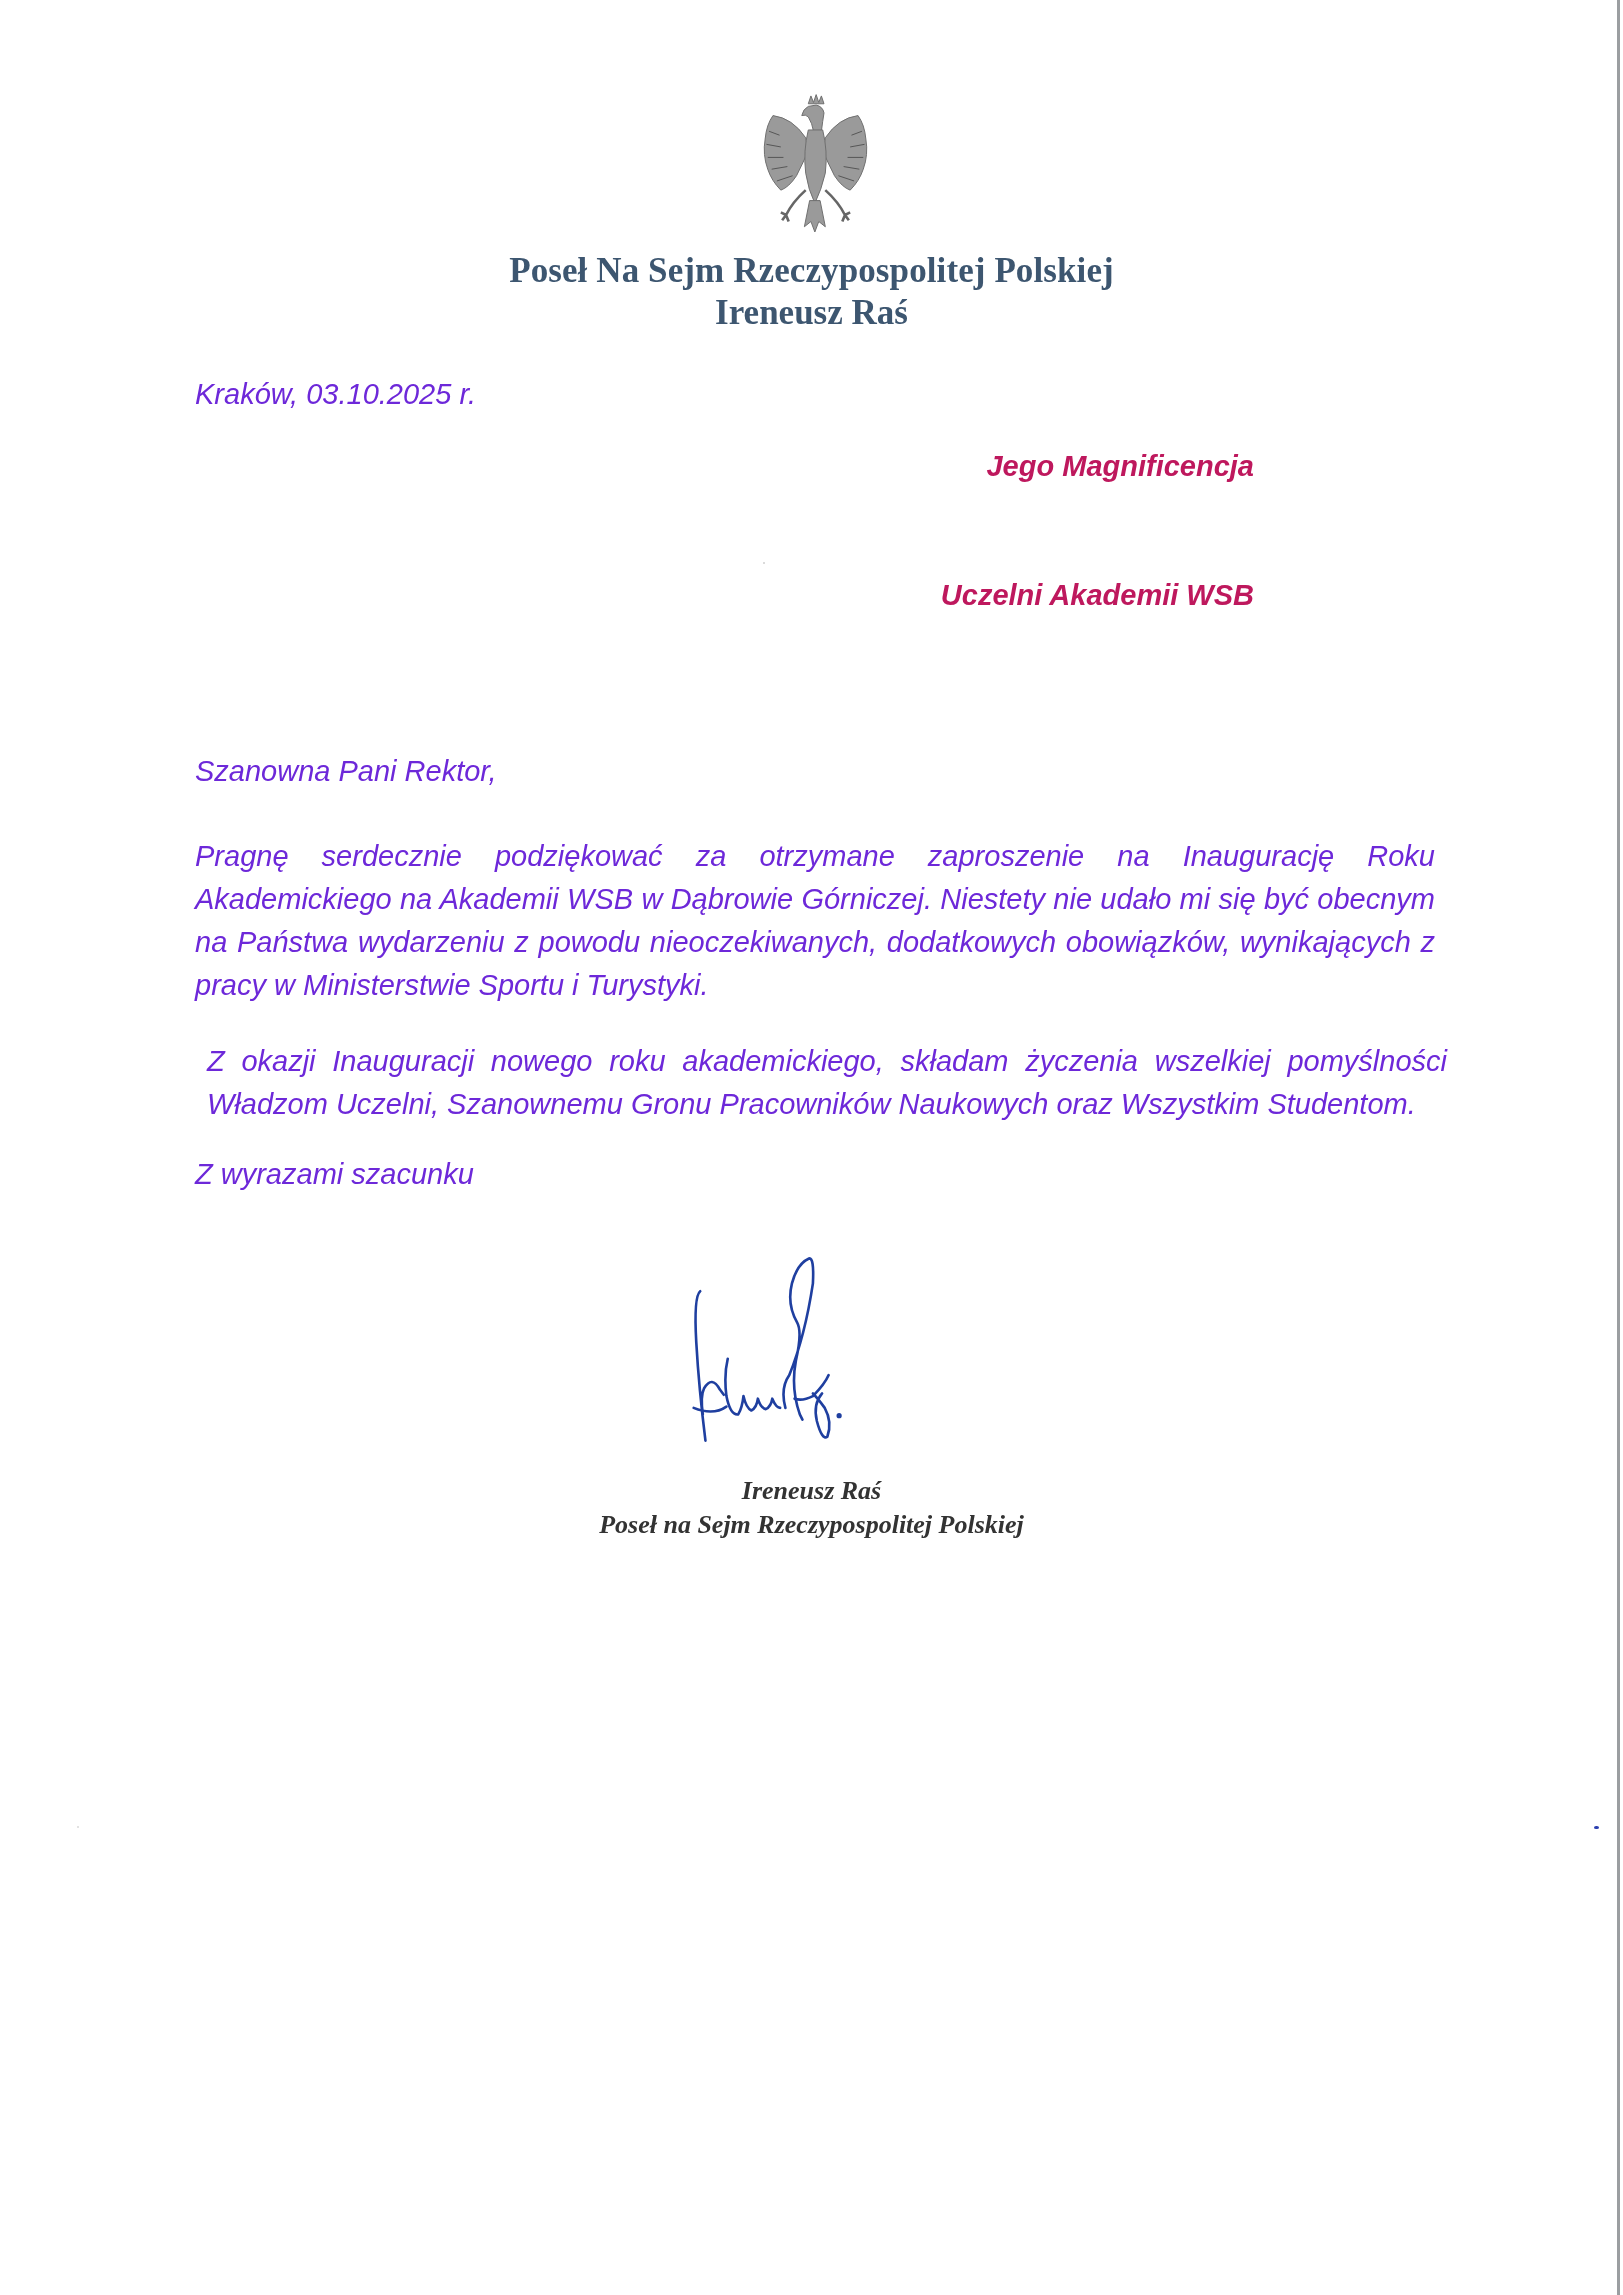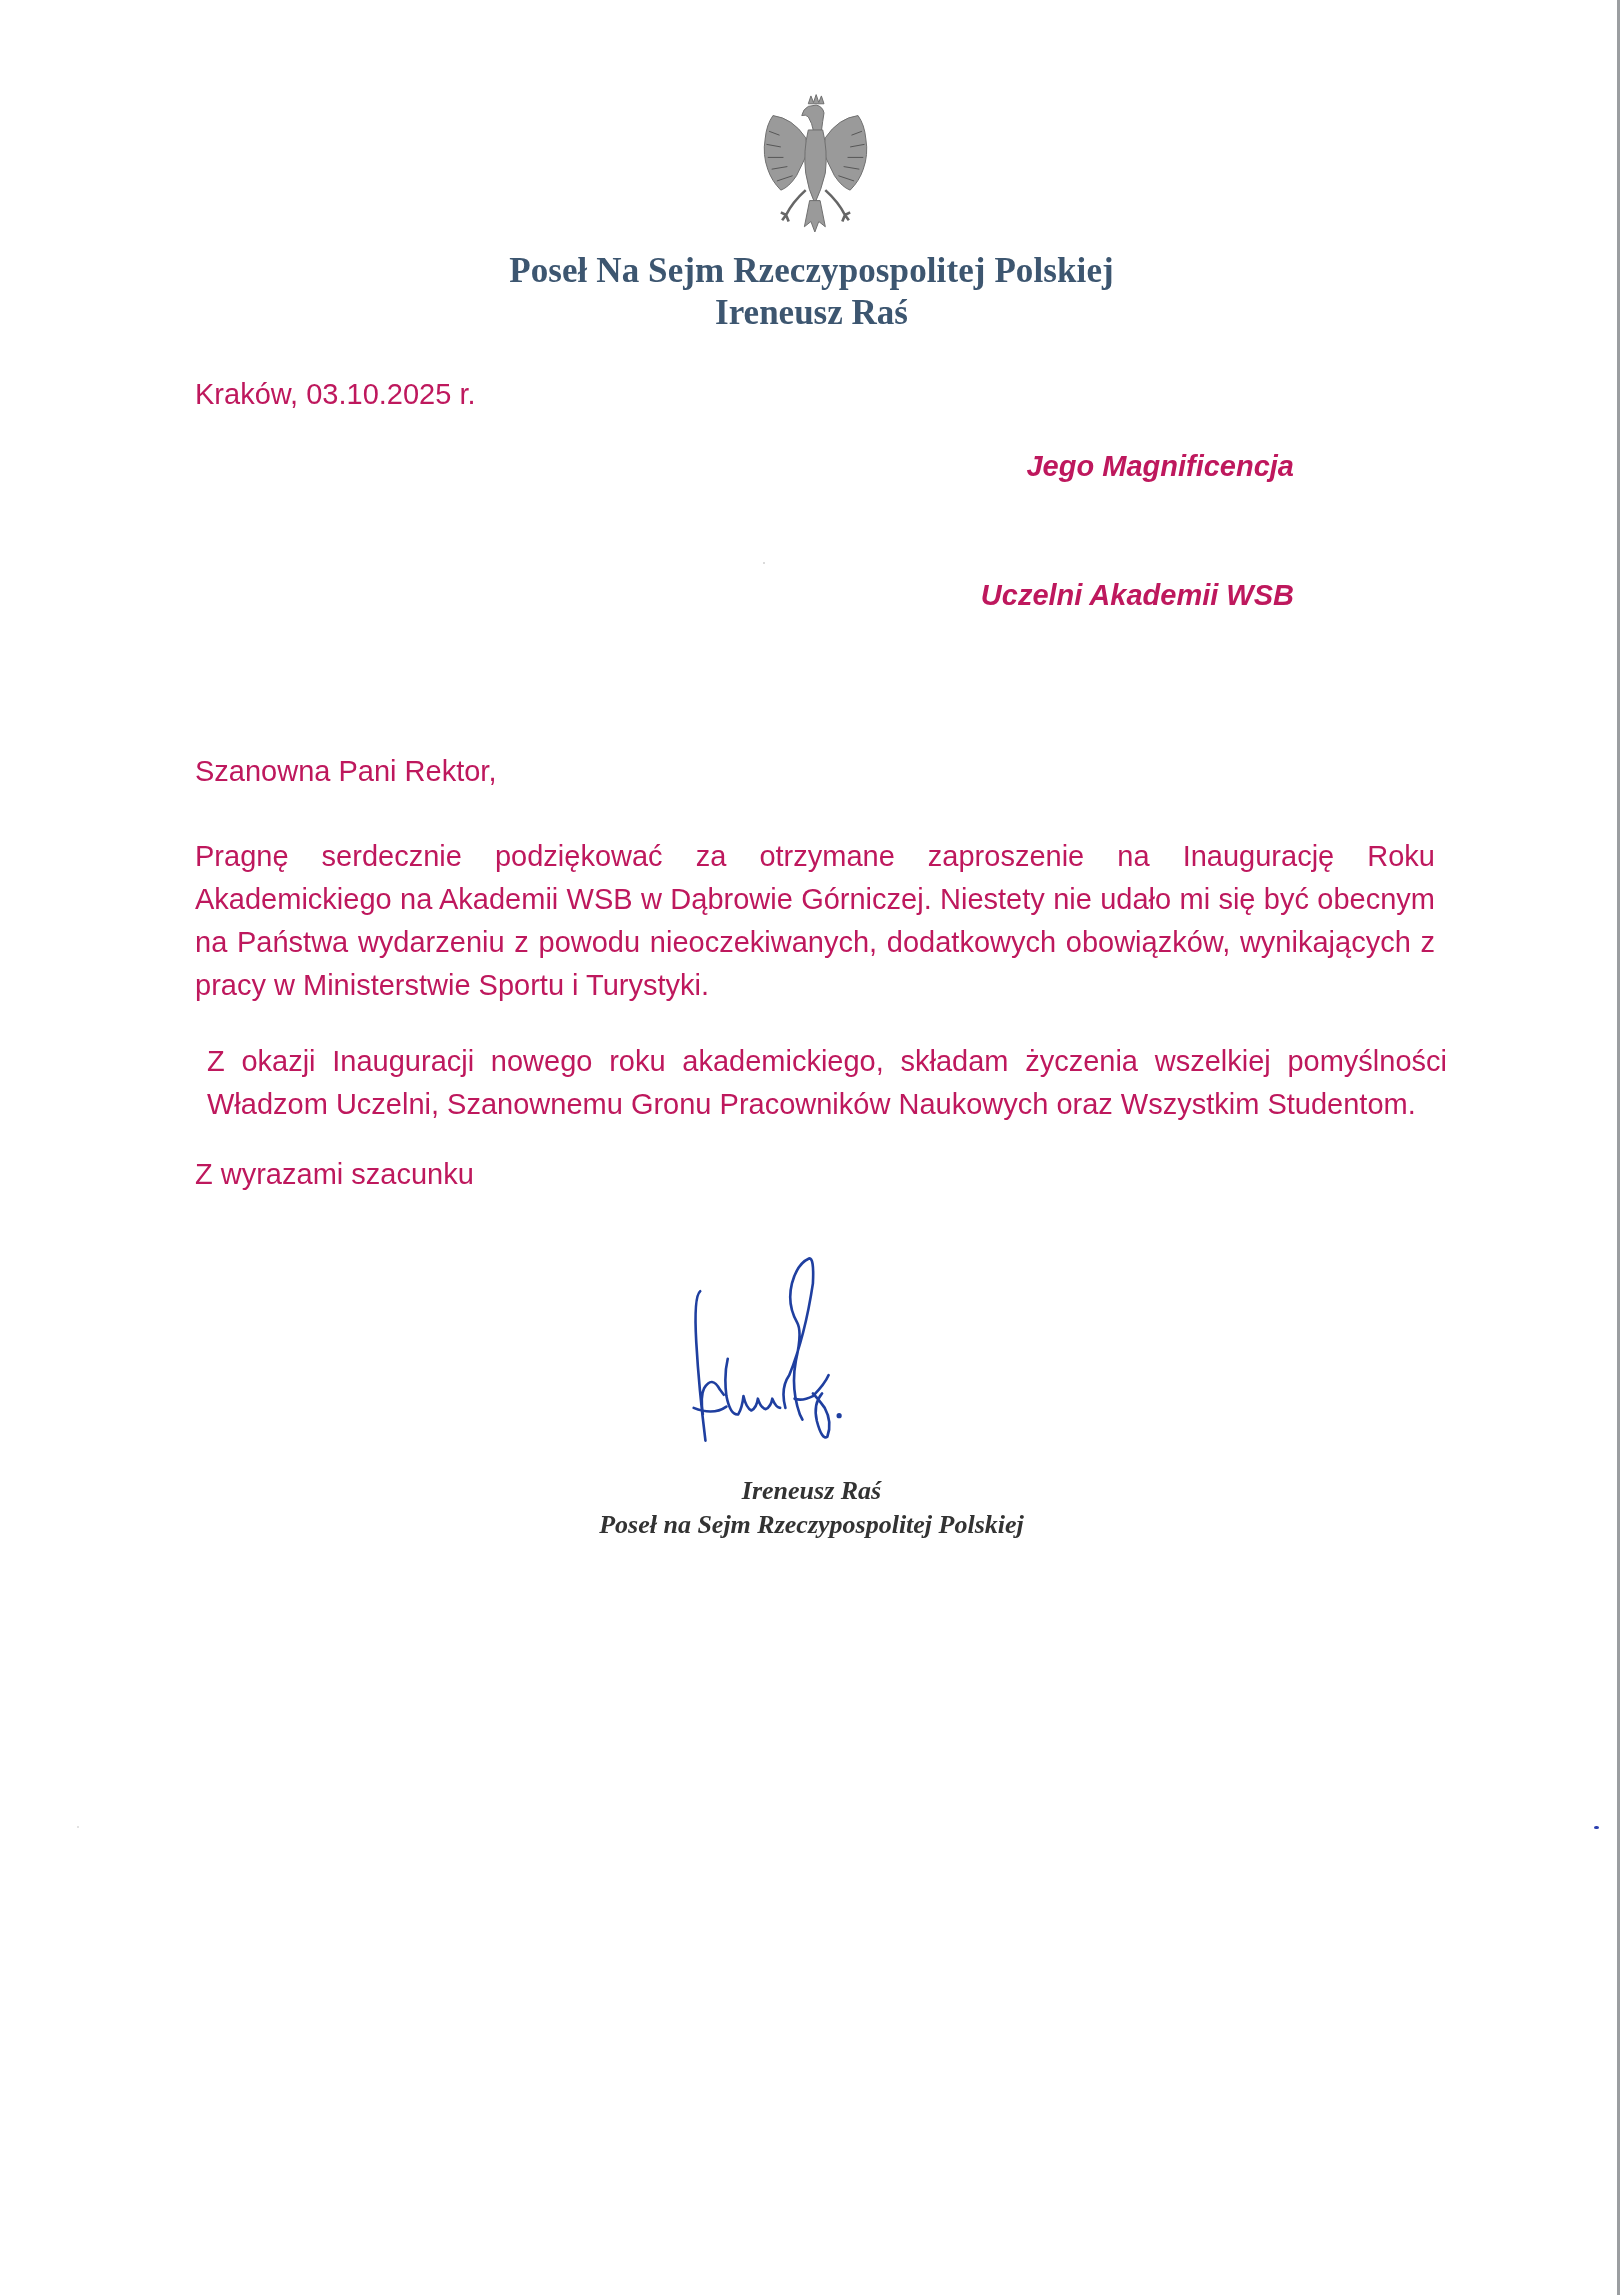--- a/index.html
+++ b/index.html
@@ -1,27 +1,27 @@
 <!DOCTYPE html>
 <html style="font-size:10.5px"><head>
   <meta charset="utf-8">
   <style>
     html, body { margin: 0; padding: 0; background: #ffffff; }
     body { width: 1623px; height: 2295px; position: relative; overflow: hidden; }
-    .page { position: absolute; left: 0; top: 0; width: 1442px; height: 2295px; background: #ffffff; padding-left: 40px; }
+    .page { position: absolute; left: 0; top: 0; width: 1442px; height: 2295px; background: #ffffff; }
     .scan-edge { position: absolute; left: 1617px; top: 0; width: 2.6px; height: 2295px; background: #8a8d90; opacity: 0.85; }
 
     .emblem { position: absolute; left: 740px; top: 92px; width: 151px; height: 157px; }
 
     .letterhead { position: absolute; left: 0; width: 1623px; text-align: center;
       font-family: "Liberation Serif", "DejaVu Serif", serif; font-weight: bold; color: #3d5670; }
     .lh-title { top: 251px; font-size: 35px; letter-spacing: 0.1px; }
     .lh-name { top: 293px; font-size: 35px; }
 
-    .body-font { font-family: "Liberation Sans", "DejaVu Sans", sans-serif; color: #be185d; }
+    .body-font { font-family: "Liberation Sans", "DejaVu Sans", sans-serif; color: #6d28d9; font-style: italic; }
 
     .date { position: absolute; left: 195px; top: 378px; font-size: 29px; }
 
     .addressee { position: absolute; right: 188px; text-align: right; font-size: 29px; font-style: italic; font-weight: bold; color: #be185d; }
     .addr-1 { top: 450px; }
     .addr-2 { top: 514px; }
     .addr-3 { top: 579px; }
 
     .salutation { position: absolute; left: 195px; top: 755px; font-size: 29px; }
 

